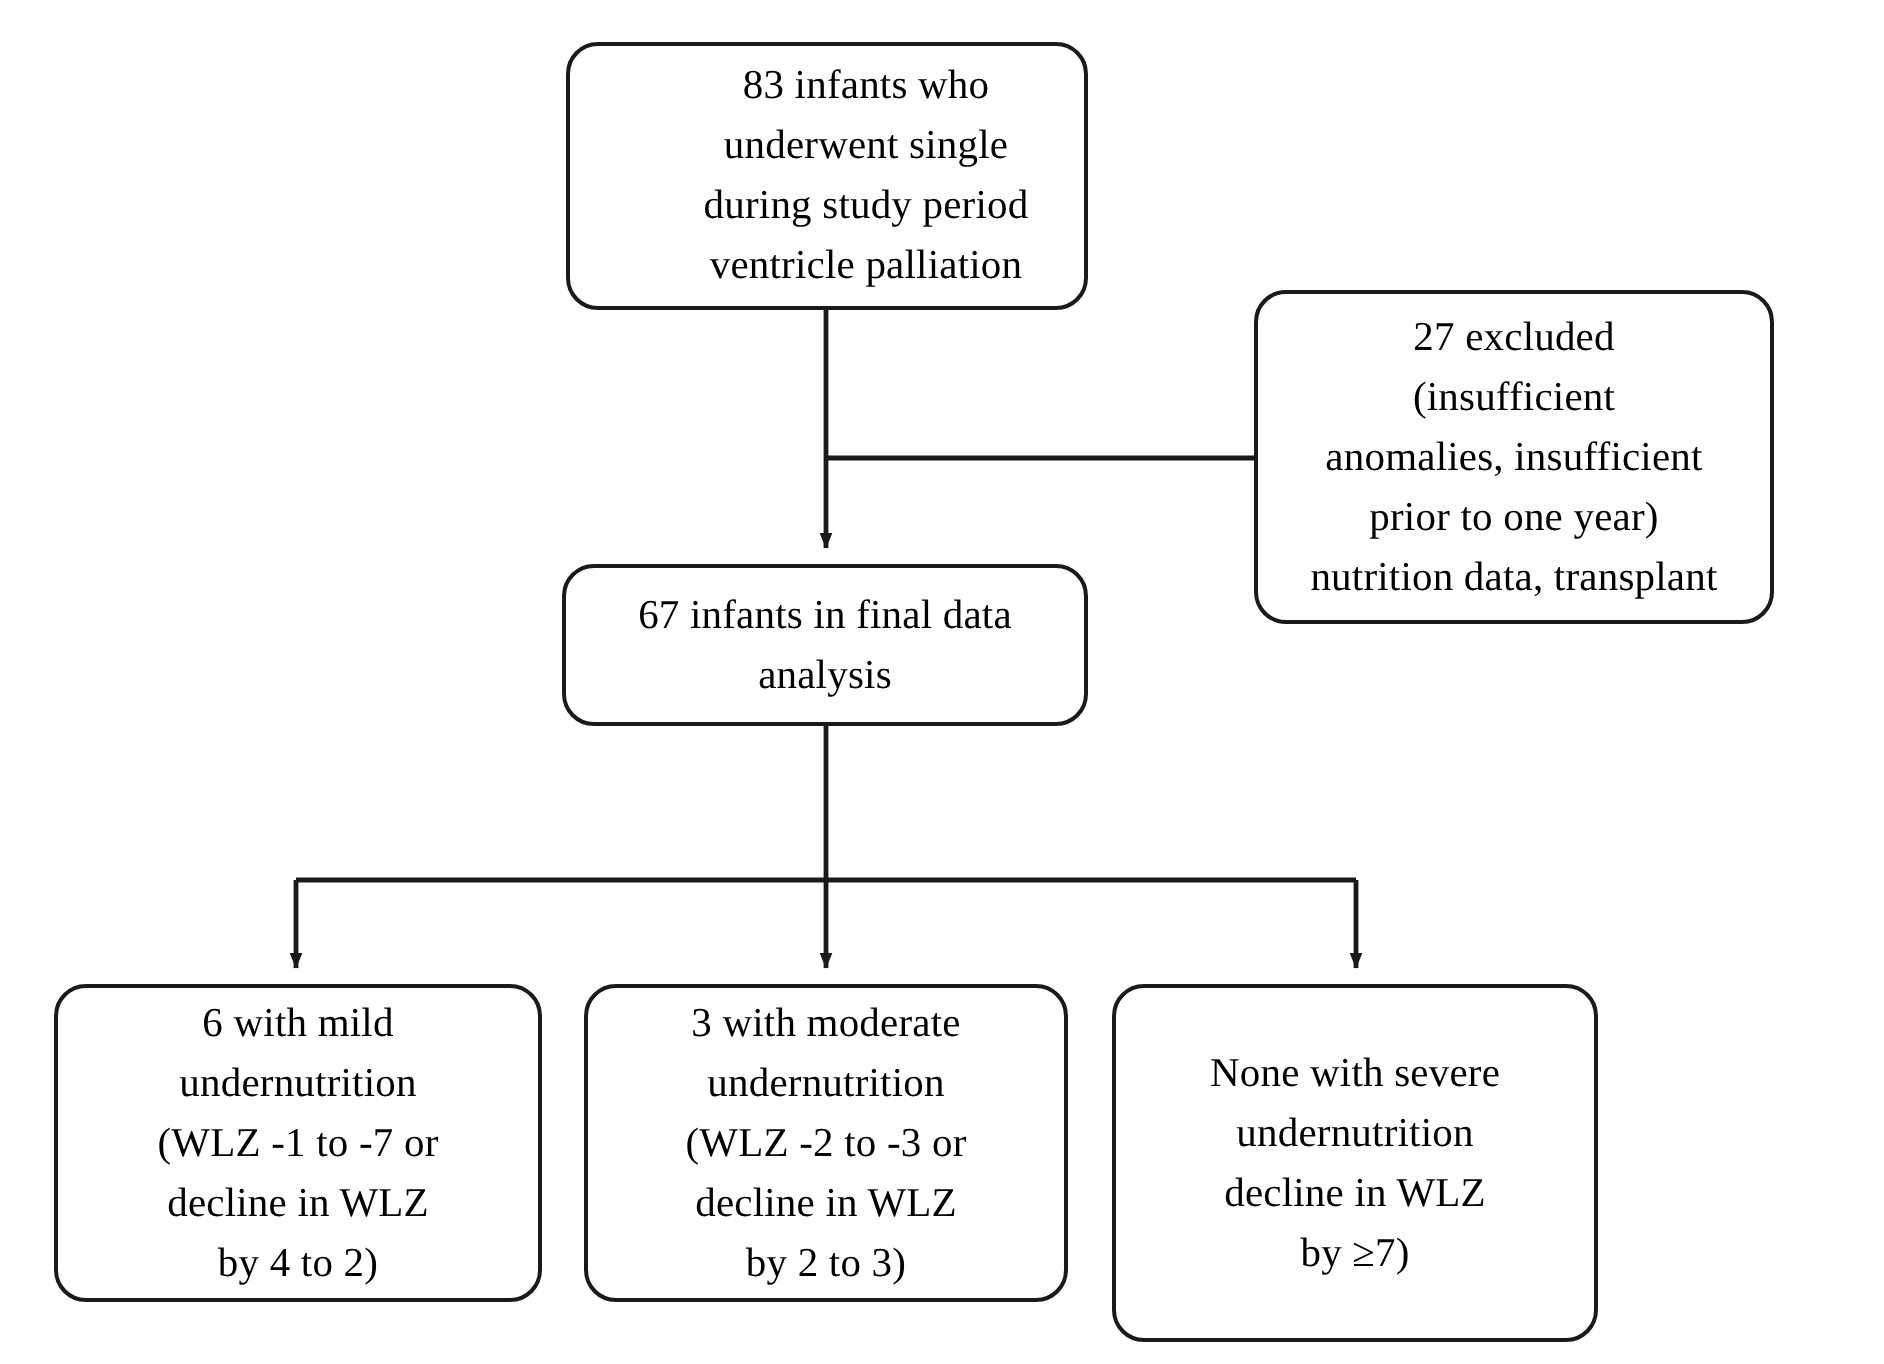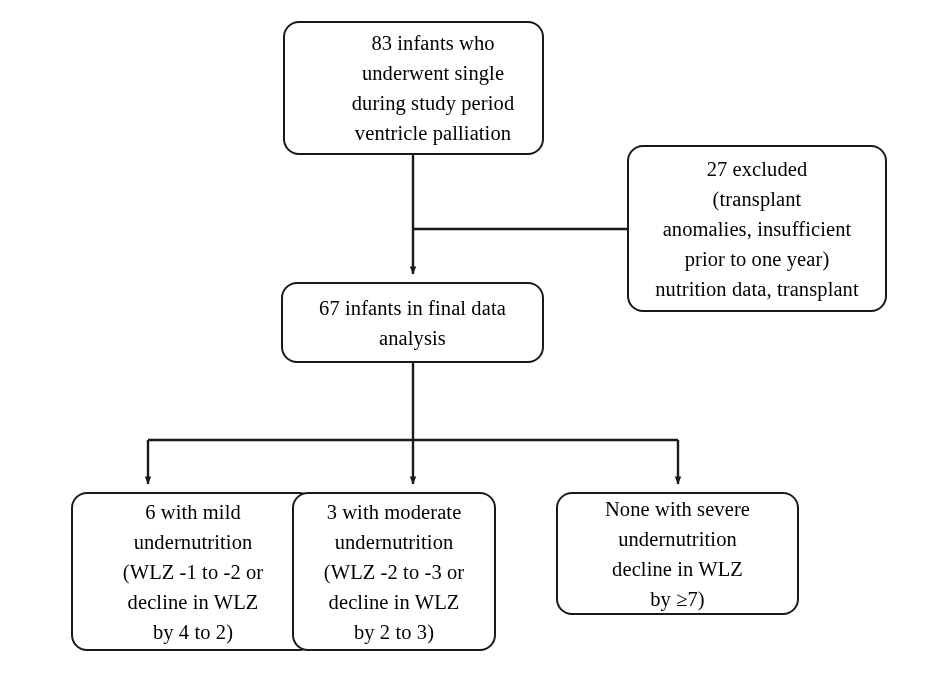--- a/index.html
+++ b/index.html
@@ -51,27 +51,27 @@
   #node-enrolled {
     left: 283px;  top: 21px;   width: 261px; height: 134px; padding-left: 47px;
   }
   #node-excluded {
     left: 627px;  top: 145px;  width: 260px; height: 167px;
   }
   #node-analyzed {
     left: 281px;  top: 282px;  width: 263px; height: 81px;
   }
   #node-mild {
-    left: 27px;   top: 492px;  width: 244px; height: 159px; margin-left: 44px;
+    left: 27px;   top: 492px;  width: 244px; height: 159px;
   }
   #node-moderate {
-    left: 292px;  top: 492px;  width: 204px; height: 159px;
+    left: 292px;  top: 492px;  width: 242px; height: 159px;
   }
   #node-severe {
-    left: 556px;  top: 492px;  width: 243px; height: 123px;
+    left: 556px;  top: 492px;  width: 243px; height: 179px;
   }
 </style>
 </head>
 <body>
 
 <div id="canvas">
 
   <svg id="connector-layer" viewBox="0 0 942 682" width="942" height="682" xmlns="http://www.w3.org/2000/svg">
     <defs>
       <marker id="arrowhead" markerWidth="9" markerHeight="9" refX="7.6" refY="3.6" orient="auto" markerUnits="userSpaceOnUse">
@@ -96,35 +96,35 @@
 
   <div class="node" id="node-enrolled">
     <span class="line">83 infants who</span>
     <span class="line">underwent single</span>
     <span class="line">during study period</span>
     <span class="line">ventricle palliation</span>
   </div>
 
   <div class="node" id="node-excluded">
     <span class="line">27 excluded</span>
-    <span class="line">(transplant</span>
+    <span class="line">(insufficient</span>
     <span class="line">anomalies, insufficient</span>
     <span class="line">prior to one year)</span>
     <span class="line">nutrition data, transplant</span>
   </div>
 
   <div class="node" id="node-analyzed">
     <span class="line">67 infants in final data</span>
     <span class="line">analysis</span>
   </div>
 
   <div class="node" id="node-mild">
     <span class="line">6 with mild</span>
     <span class="line">undernutrition</span>
-    <span class="line">(WLZ -1 to -2 or</span>
+    <span class="line">(WLZ -1 to -7 or</span>
     <span class="line">decline in WLZ</span>
     <span class="line">by 4 to 2)</span>
   </div>
 
   <div class="node" id="node-moderate">
     <span class="line">3 with moderate</span>
     <span class="line">undernutrition</span>
     <span class="line">(WLZ -2 to -3 or</span>
     <span class="line">decline in WLZ</span>
     <span class="line">by 2 to 3)</span>

